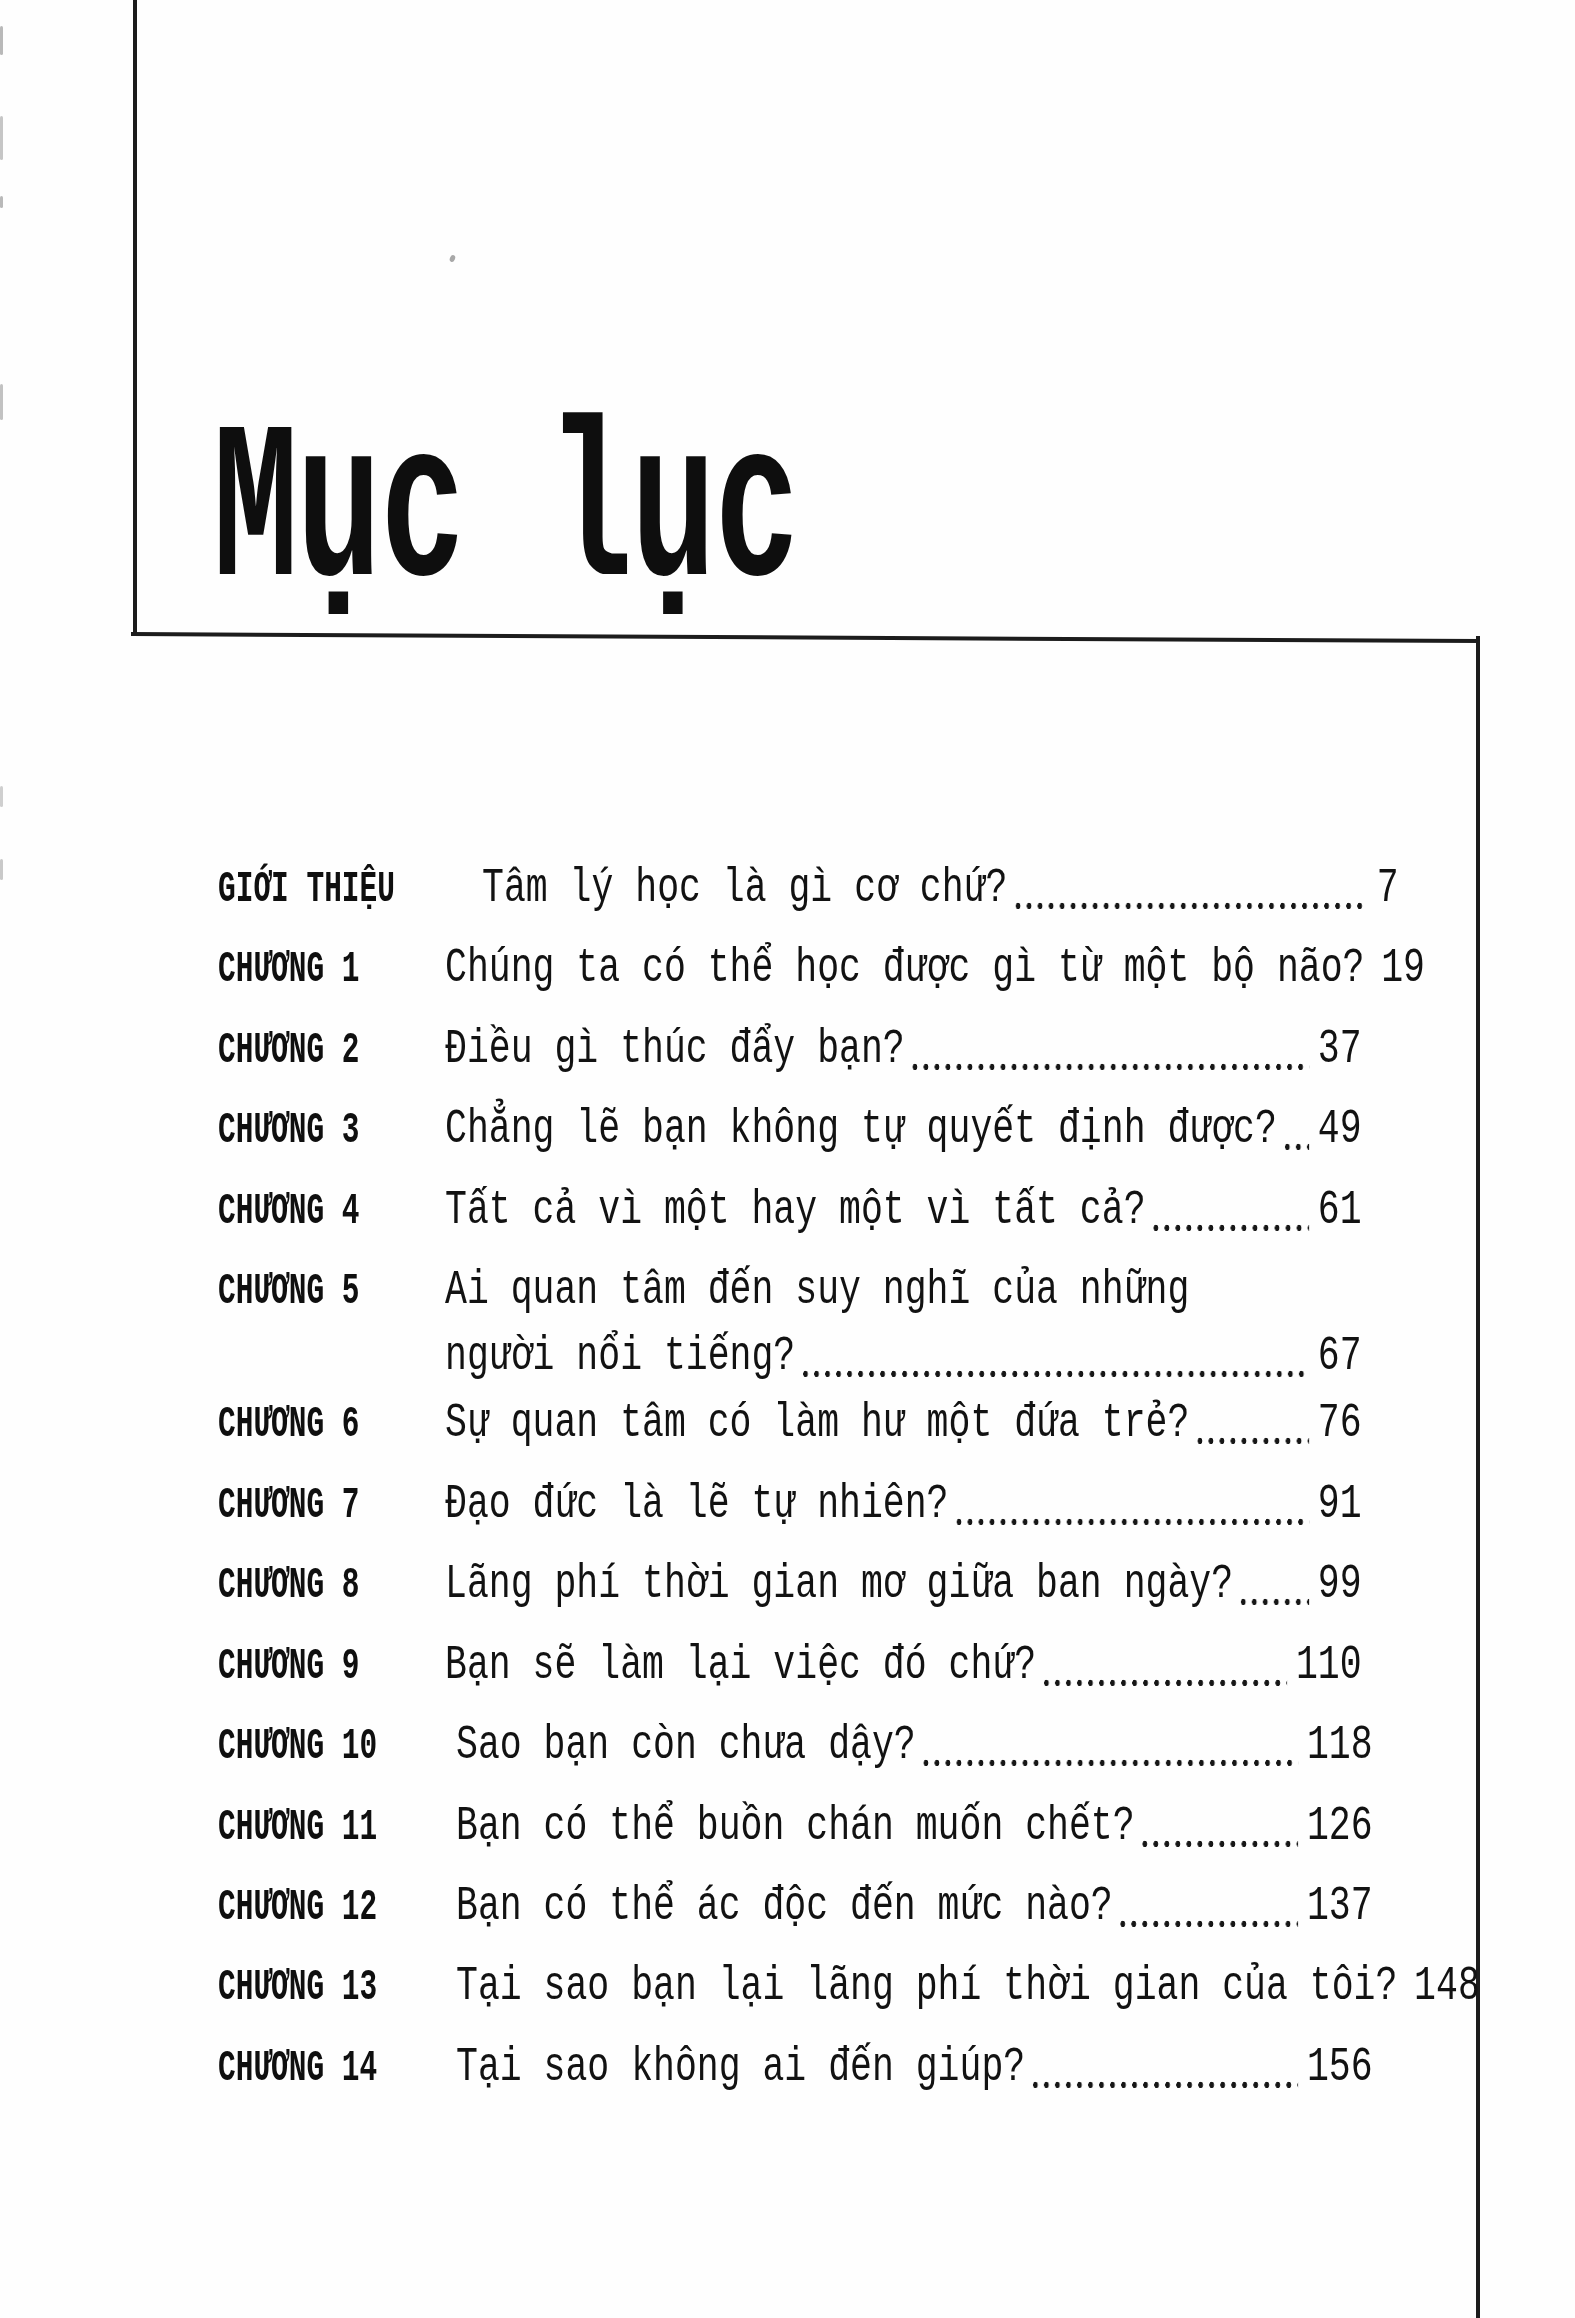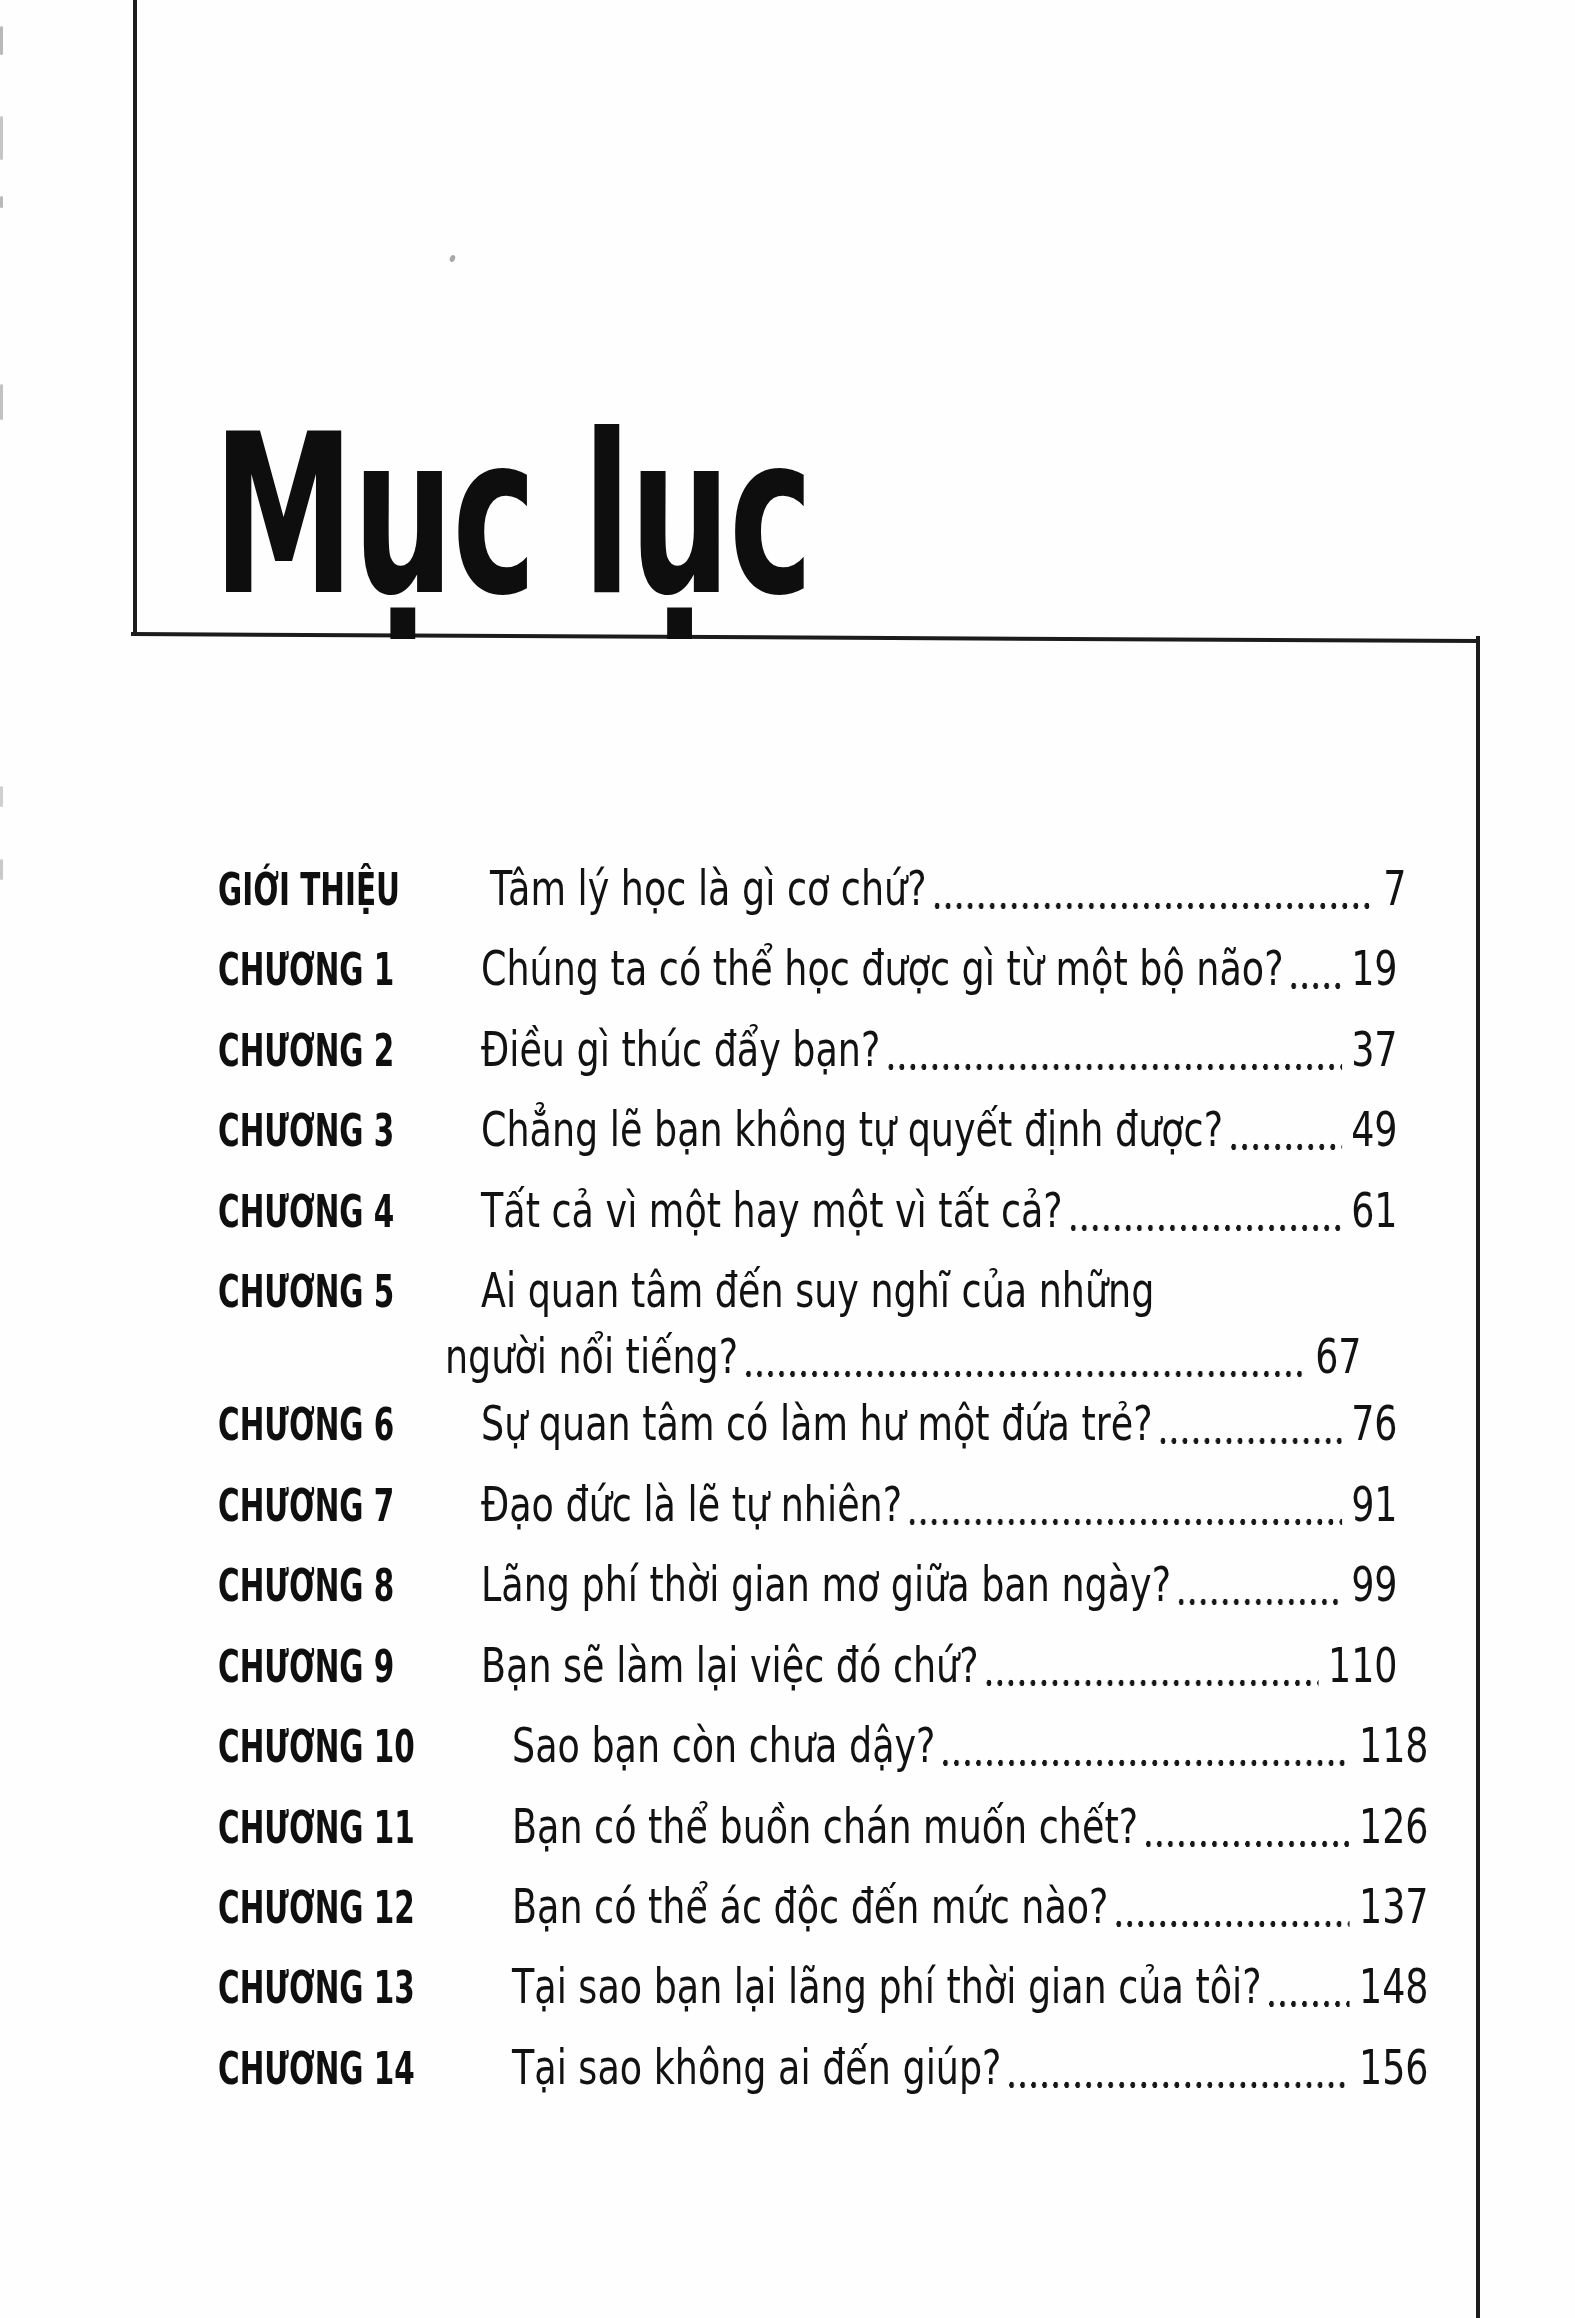--- a/index.html
+++ b/index.html
@@ -4,21 +4,21 @@
 <style>
   html, body {
     margin: 0; padding: 0;
     width: 1575px; height: 2319px;
     background: #fefefe;
     font-family: "DejaVu Sans", sans-serif;
     color: #111;
     position: relative;
     overflow: hidden;
   }
-  .page { position: absolute; inset: 0; }
+  .page { position: absolute; inset: 0; font-family: Liberation Mono, monospace; }
 
   
   .rule { position: absolute; background: #1c1c1c; }
   #rule-left  { left: 133px; top: 0;     width: 4.3px;   height: 634px; }
   #rule-top   { left: 131px; top: 632px; width: 1349px; height: 4.3px; transform: rotate(0.3deg); transform-origin: 0 50%; }
   #rule-right { left: 1476px; top: 636px; width: 4.3px;  height: 1683px; }
 
   
   #page-title {
     position: absolute;

